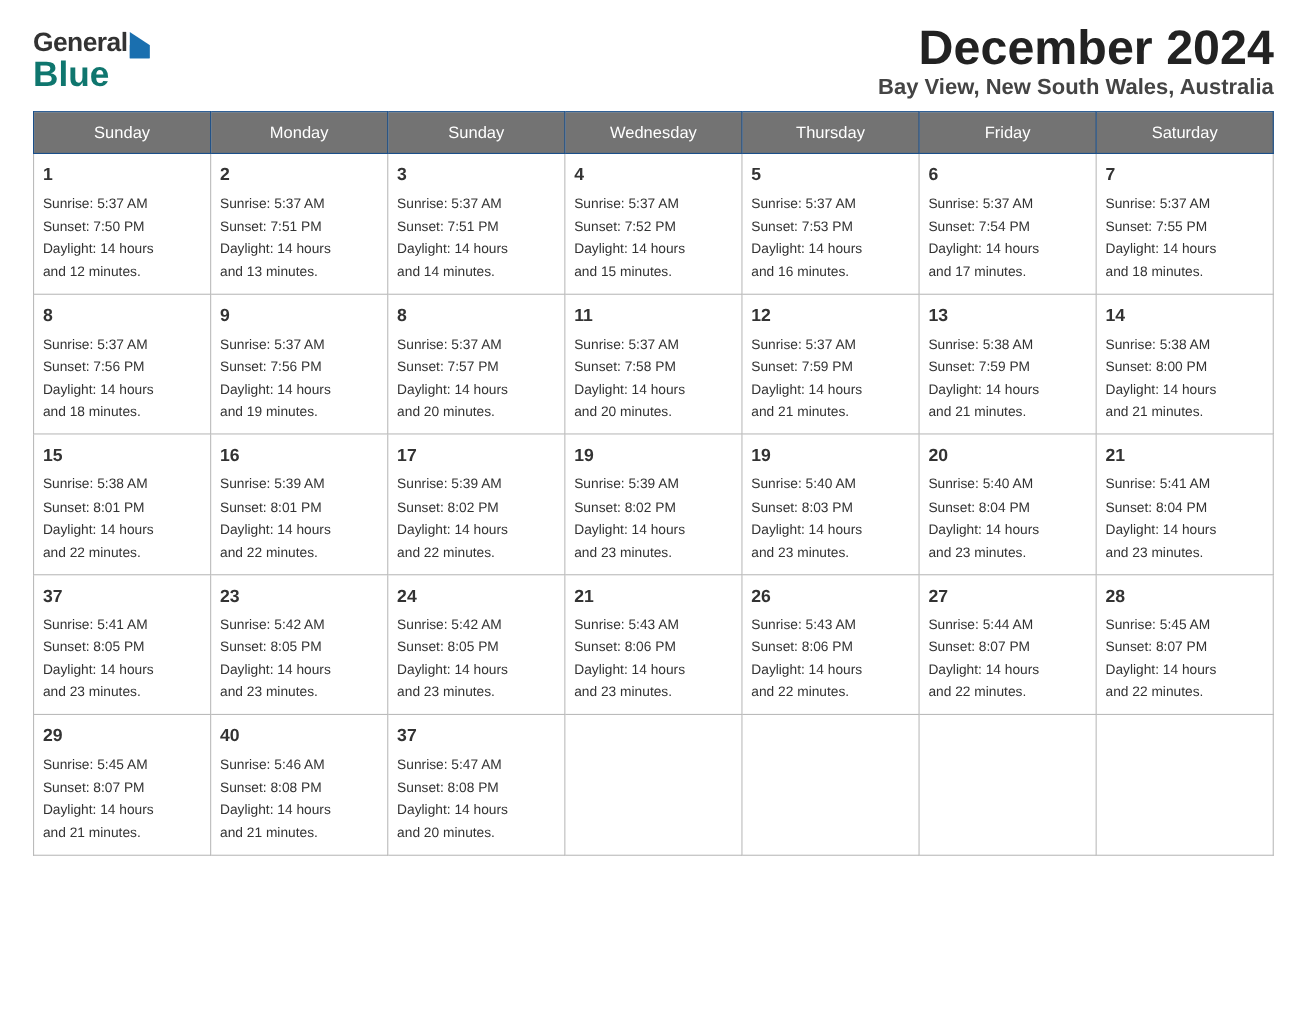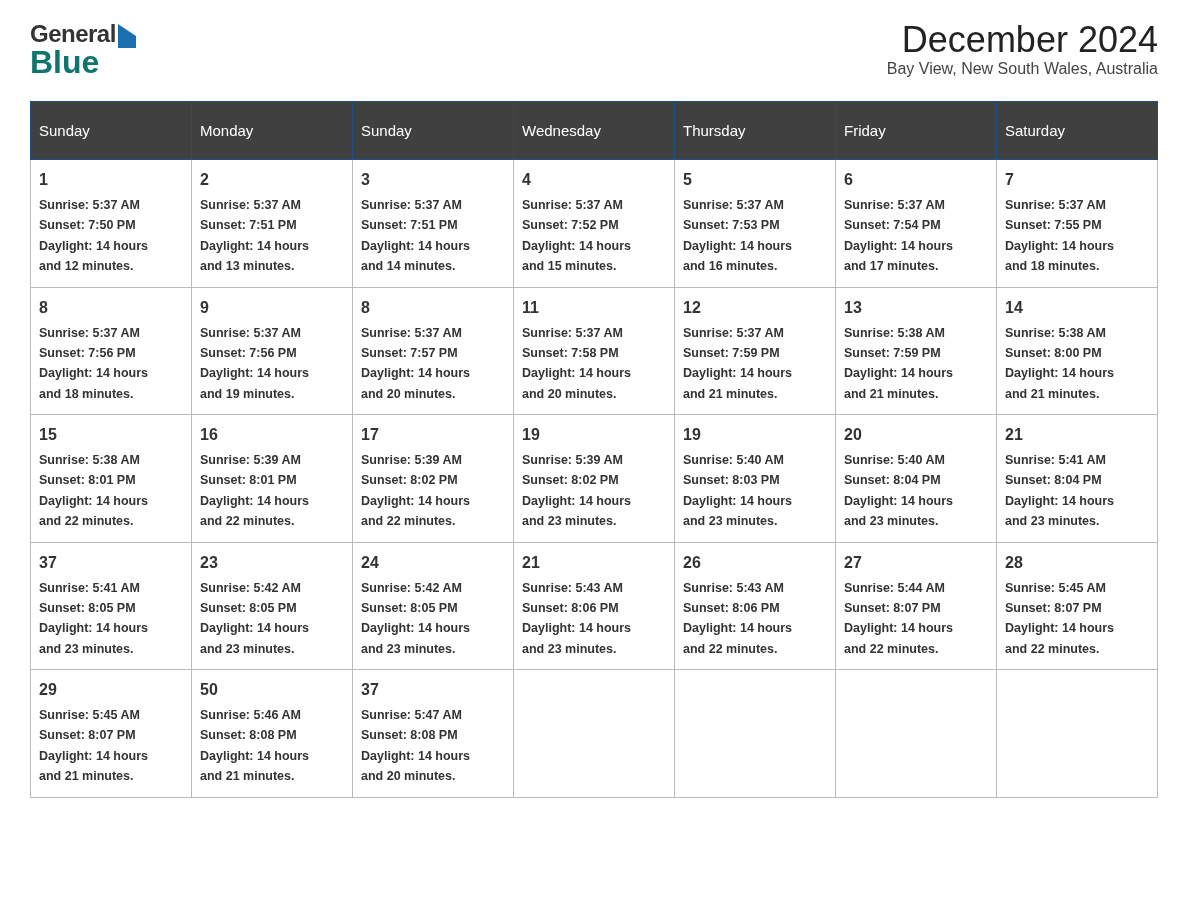--- a/index.html
+++ b/index.html
@@ -6,47 +6,47 @@
     body {
       font-family: Arial, sans-serif;
       background: #fff;
       padding: 20px 30px;
       width: 1188px;
       min-height: 918px;
     }
     .header {
       display: flex;
       justify-content: space-between;
-      align-items: flex-start;
-      margin-bottom: 20px;
+      align-items: center;
+      margin-bottom: 10px;
     }
     .title-section {
       text-align: right;
     }
     .title-section h1 {
-      font-size: 36px;
-      font-weight: normal;
+      font-size: 44px;
+      font-weight: bold;
       color: #222;
       line-height: 1.1;
     }
     .title-section h2 {
-      font-size: 16px;
-      font-weight: normal;
+      font-size: 20px;
+      font-weight: bold;
       color: #444;
     }
     .calendar {
       width: 100%;
       border-collapse: collapse;
       border: 1px solid #999;
     }
     .calendar th {
-      background-color: #404040;
+      background-color: #737373;
       color: #fff;
-      padding: 20px 8px;
-      text-align: left;
+      padding: 10px 8px;
+      text-align: center;
       font-size: 15px;
       font-weight: normal;
       border: 1px solid #1a4f8a;
     }
     .calendar td {
       vertical-align: top;
       padding: 8px 8px 10px 8px;
       border: 1px solid #bbb;
       width: 14.28%;
       min-height: 90px;
@@ -57,21 +57,20 @@
     .day-number {
       font-size: 16px;
       font-weight: bold;
       display: block;
       margin-bottom: 3px;
     }
     .day-info {
       font-size: 12.5px;
       color: #333;
       line-height: 1.55;
-      font-weight: bold;
     }
     .empty-cell {
       background: #fff;
     }
     .logo-wrapper {
       display: flex;
       flex-direction: column;
       align-items: flex-start;
     }
     .logo-row1 {
@@ -251,21 +250,21 @@
         <span class="day-number">28</span>
         <span class="day-info">Sunrise: 5:45 AM<br>Sunset: 8:07 PM<br>Daylight: 14 hours<br>and 22 minutes.</span>
       </td>
       </tr>
       <tr>
         <td>
         <span class="day-number">29</span>
         <span class="day-info">Sunrise: 5:45 AM<br>Sunset: 8:07 PM<br>Daylight: 14 hours<br>and 21 minutes.</span>
       </td>
         <td>
-        <span class="day-number">50</span>
+        <span class="day-number">40</span>
         <span class="day-info">Sunrise: 5:46 AM<br>Sunset: 8:08 PM<br>Daylight: 14 hours<br>and 21 minutes.</span>
       </td>
         <td>
         <span class="day-number">37</span>
         <span class="day-info">Sunrise: 5:47 AM<br>Sunset: 8:08 PM<br>Daylight: 14 hours<br>and 20 minutes.</span>
       </td>
         <td class="empty-cell"></td>
         <td class="empty-cell"></td>
         <td class="empty-cell"></td>
         <td class="empty-cell"></td>

